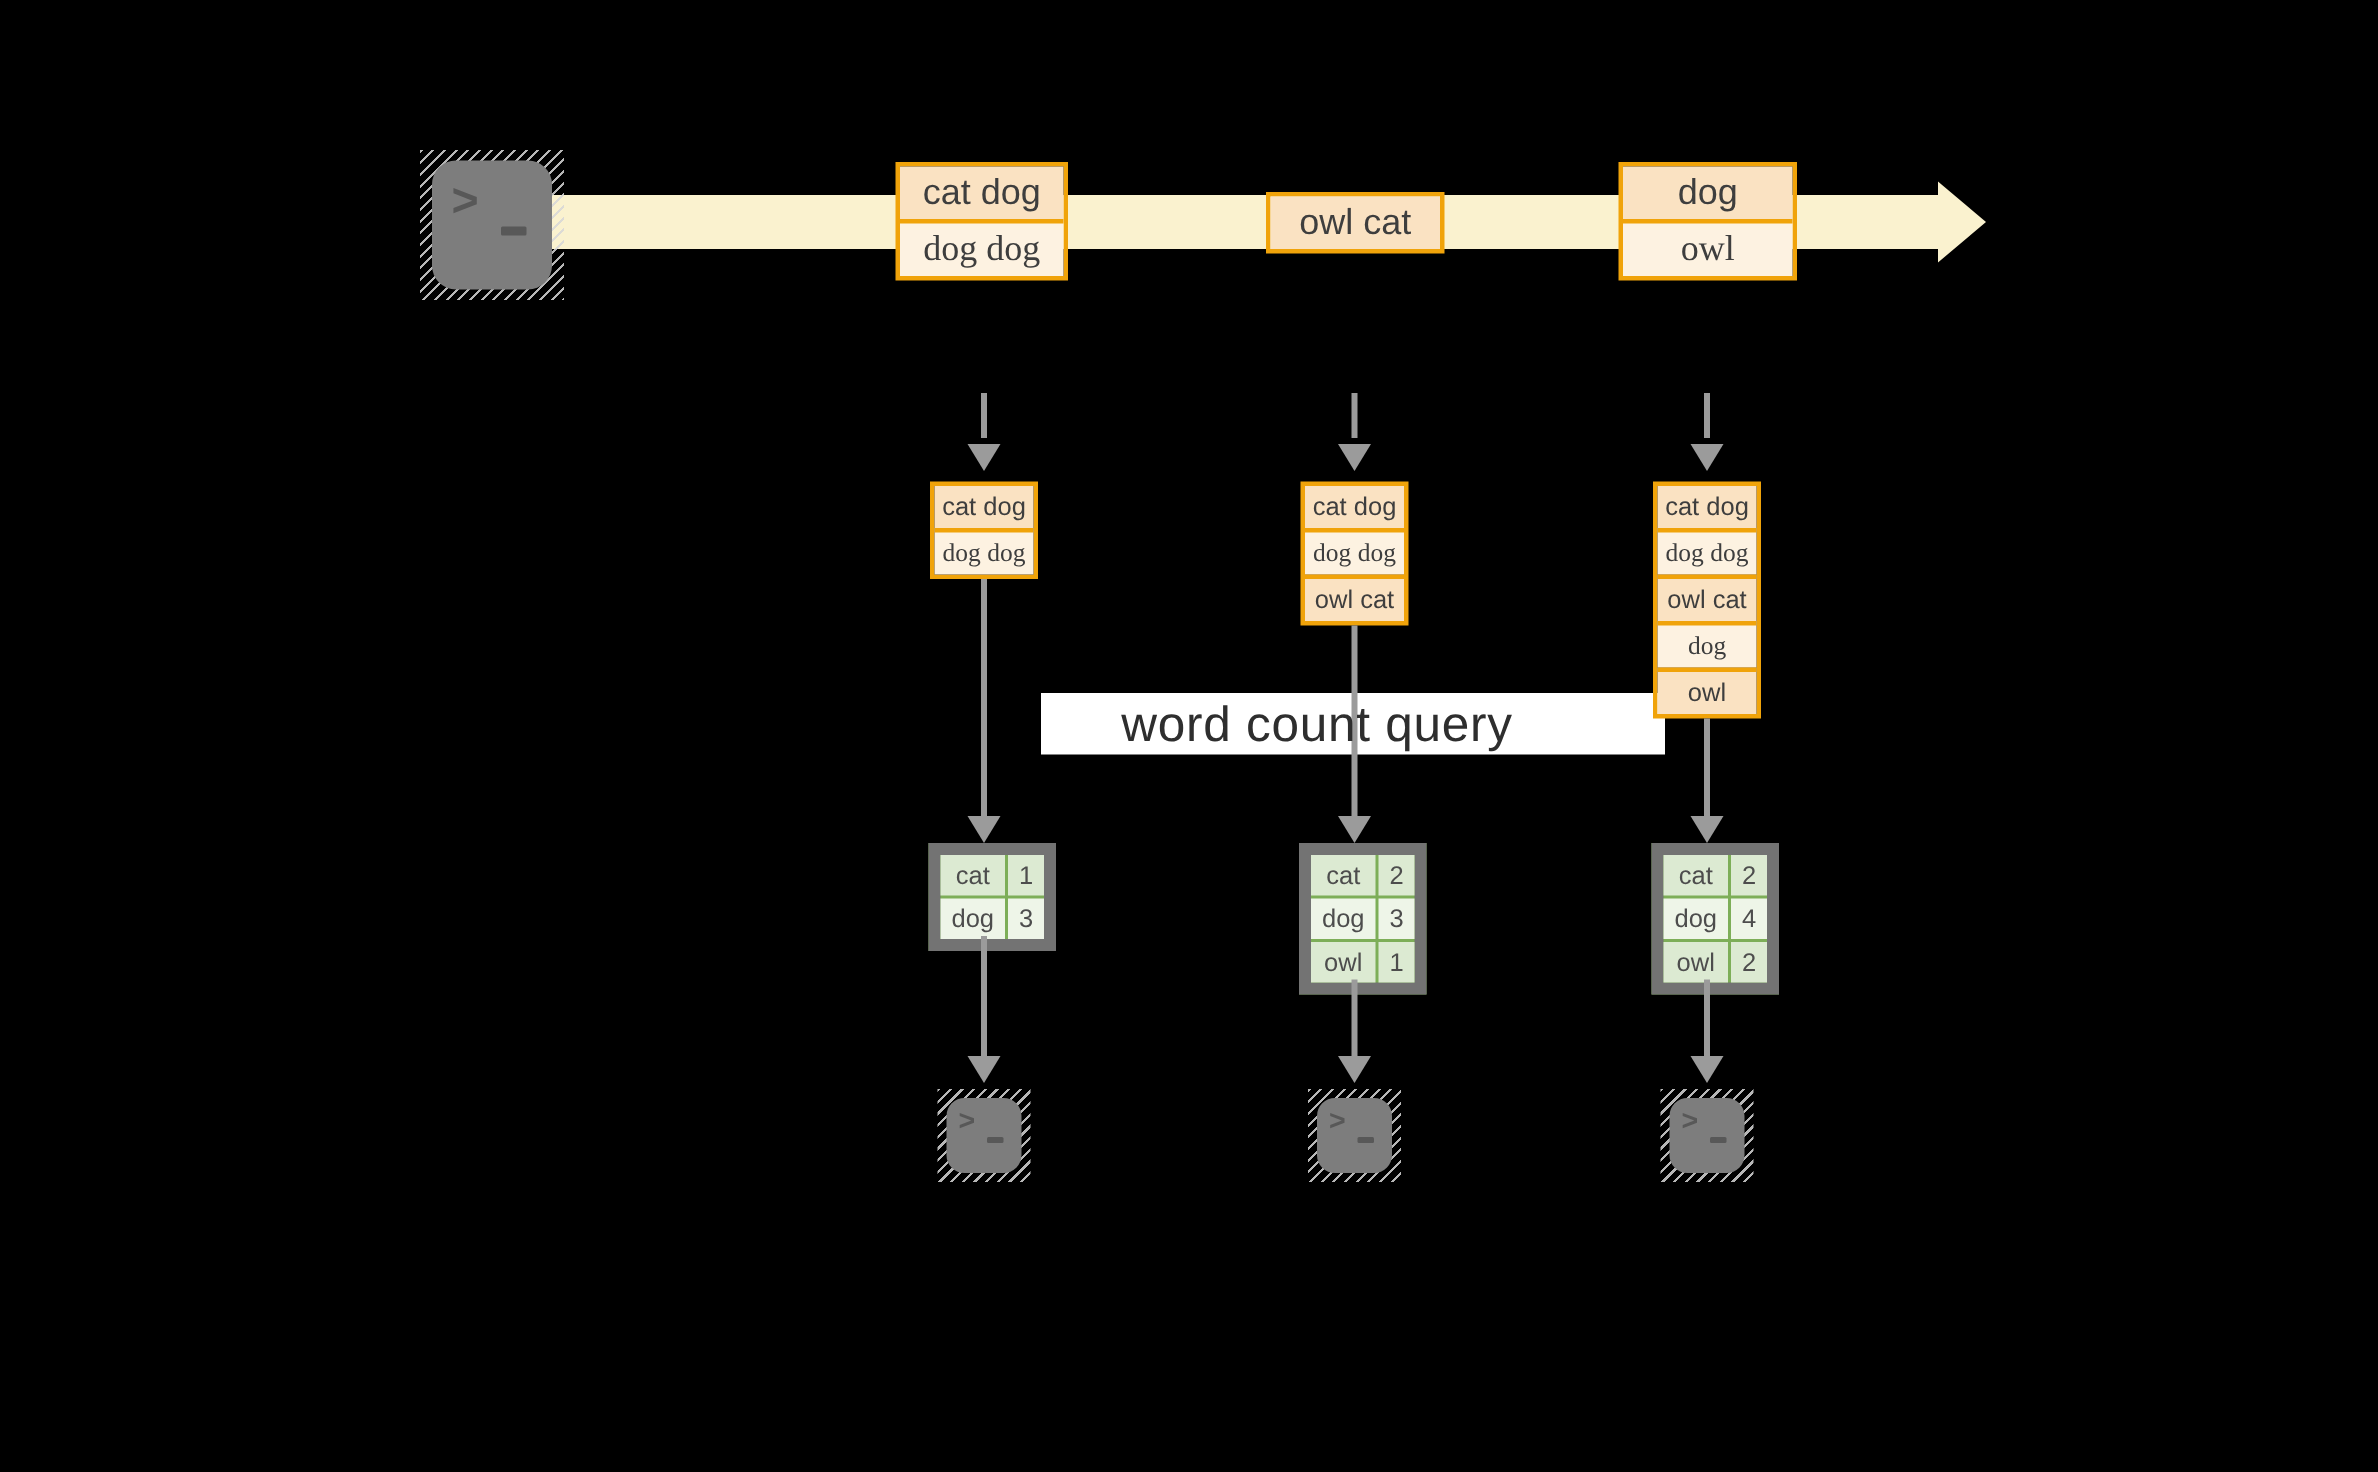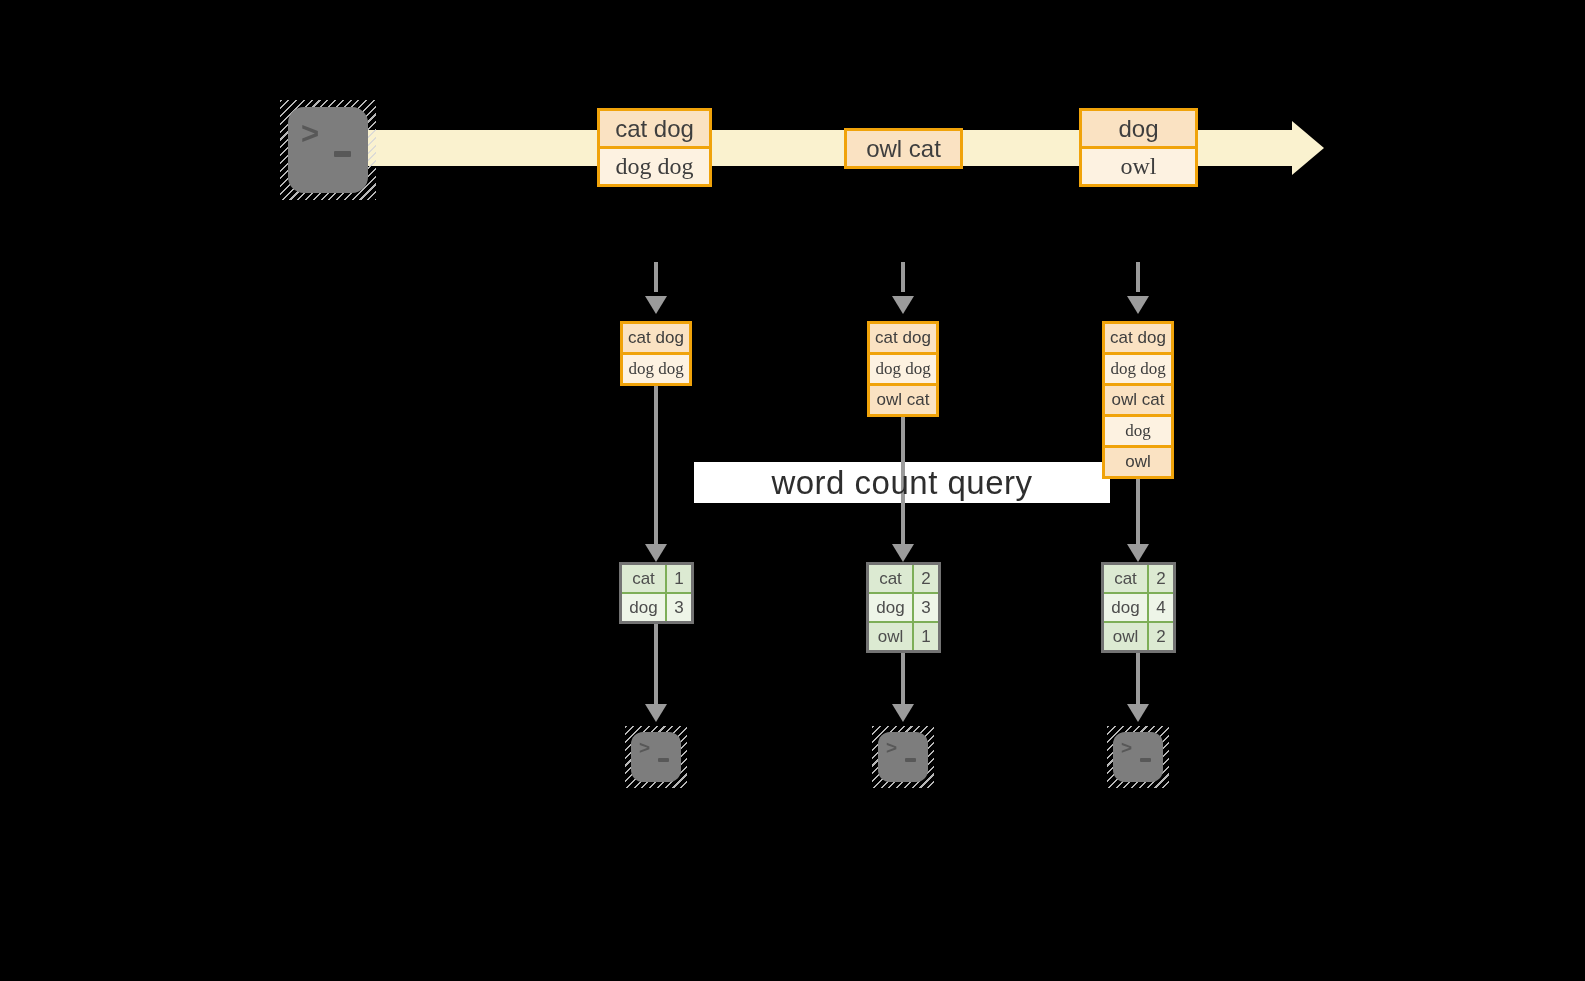--- a/index.html
+++ b/index.html
@@ -35,26 +35,26 @@
   .fillA{background:#fae2c2;}
   .fillB{background:#fdf2e1;font-family:Liberation Serif, serif;}
 
   
   .vline{position:absolute;width:4px;background:#9b9b9b;}
   .vhead{position:absolute;width:0;height:0;border-left:11px solid transparent;
          border-right:11px solid transparent;border-top:18px solid #9b9b9b;}
 
   
   .qband{position:absolute;left:694px;top:462px;width:416px;height:41px;background:#ffffff;}
-  .qtext{position:absolute;left:694px;top:462px;width:416px;height:41px;
+  .qtext{position:absolute;left:670px;top:462px;width:416px;height:41px;
          display:flex;align-items:center;justify-content:center;
          font-size:33px;color:#2e2e2e;letter-spacing:.5px;}
 
   
-  .gtable{position:absolute;background:#7dae58;border:3px solid #737373;
+  .gtable{position:absolute;background:#7dae58;border:8px solid #737373;
           display:grid;grid-template-columns:43px 24px;gap:2px;}
   .gcell{height:27px;display:flex;align-items:center;justify-content:center;
          font-size:17px;color:#4d4d4d;}
   .grA{background:#dcead2;}
   .grB{background:#eef5e8;}
 </style>
 </head>
 <body>
 
 <div class="canvas">

